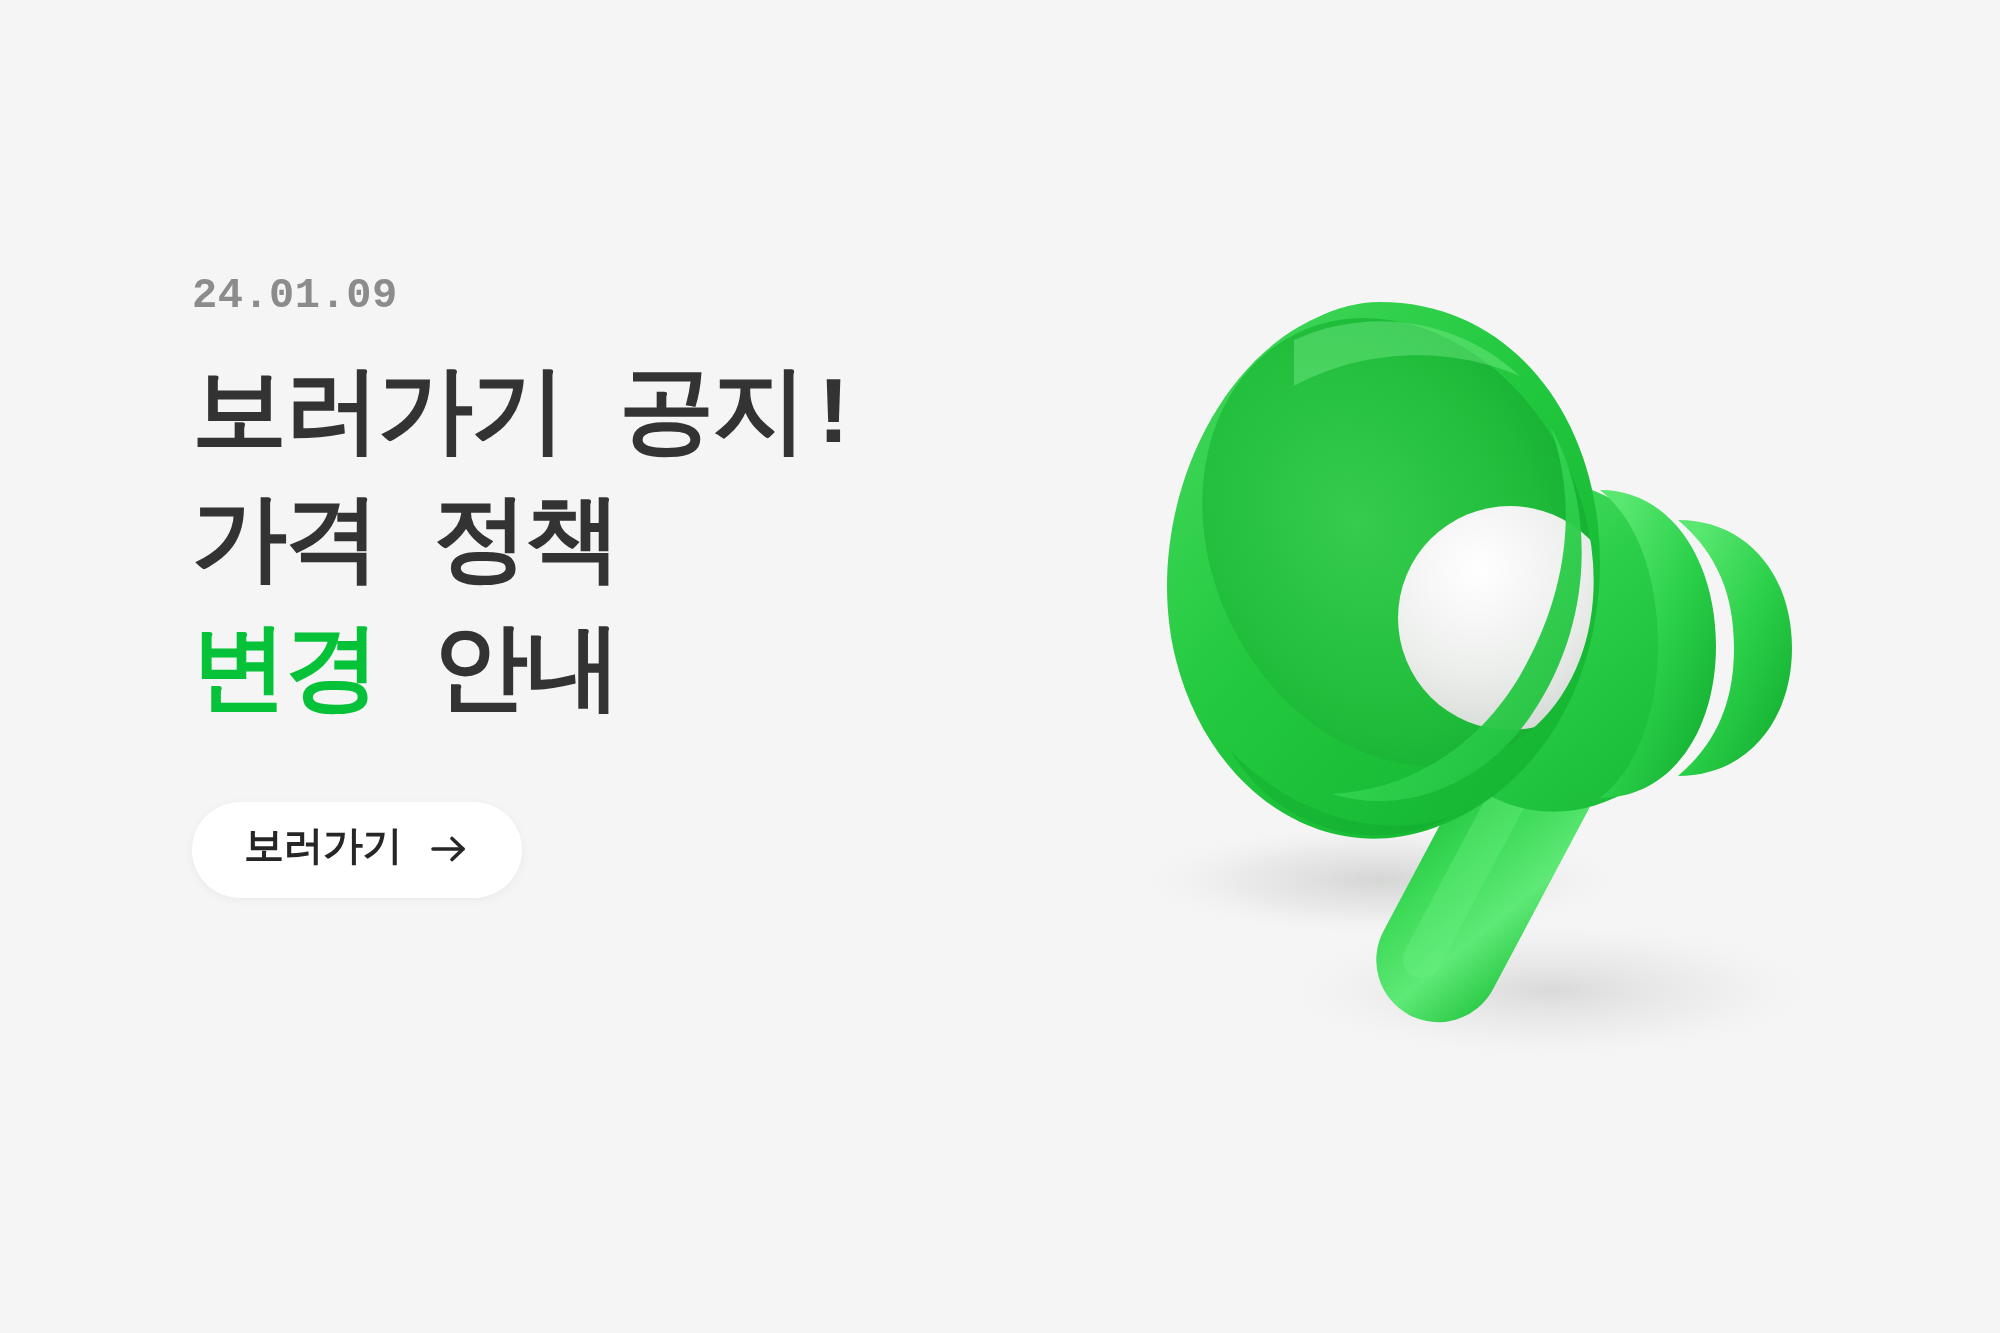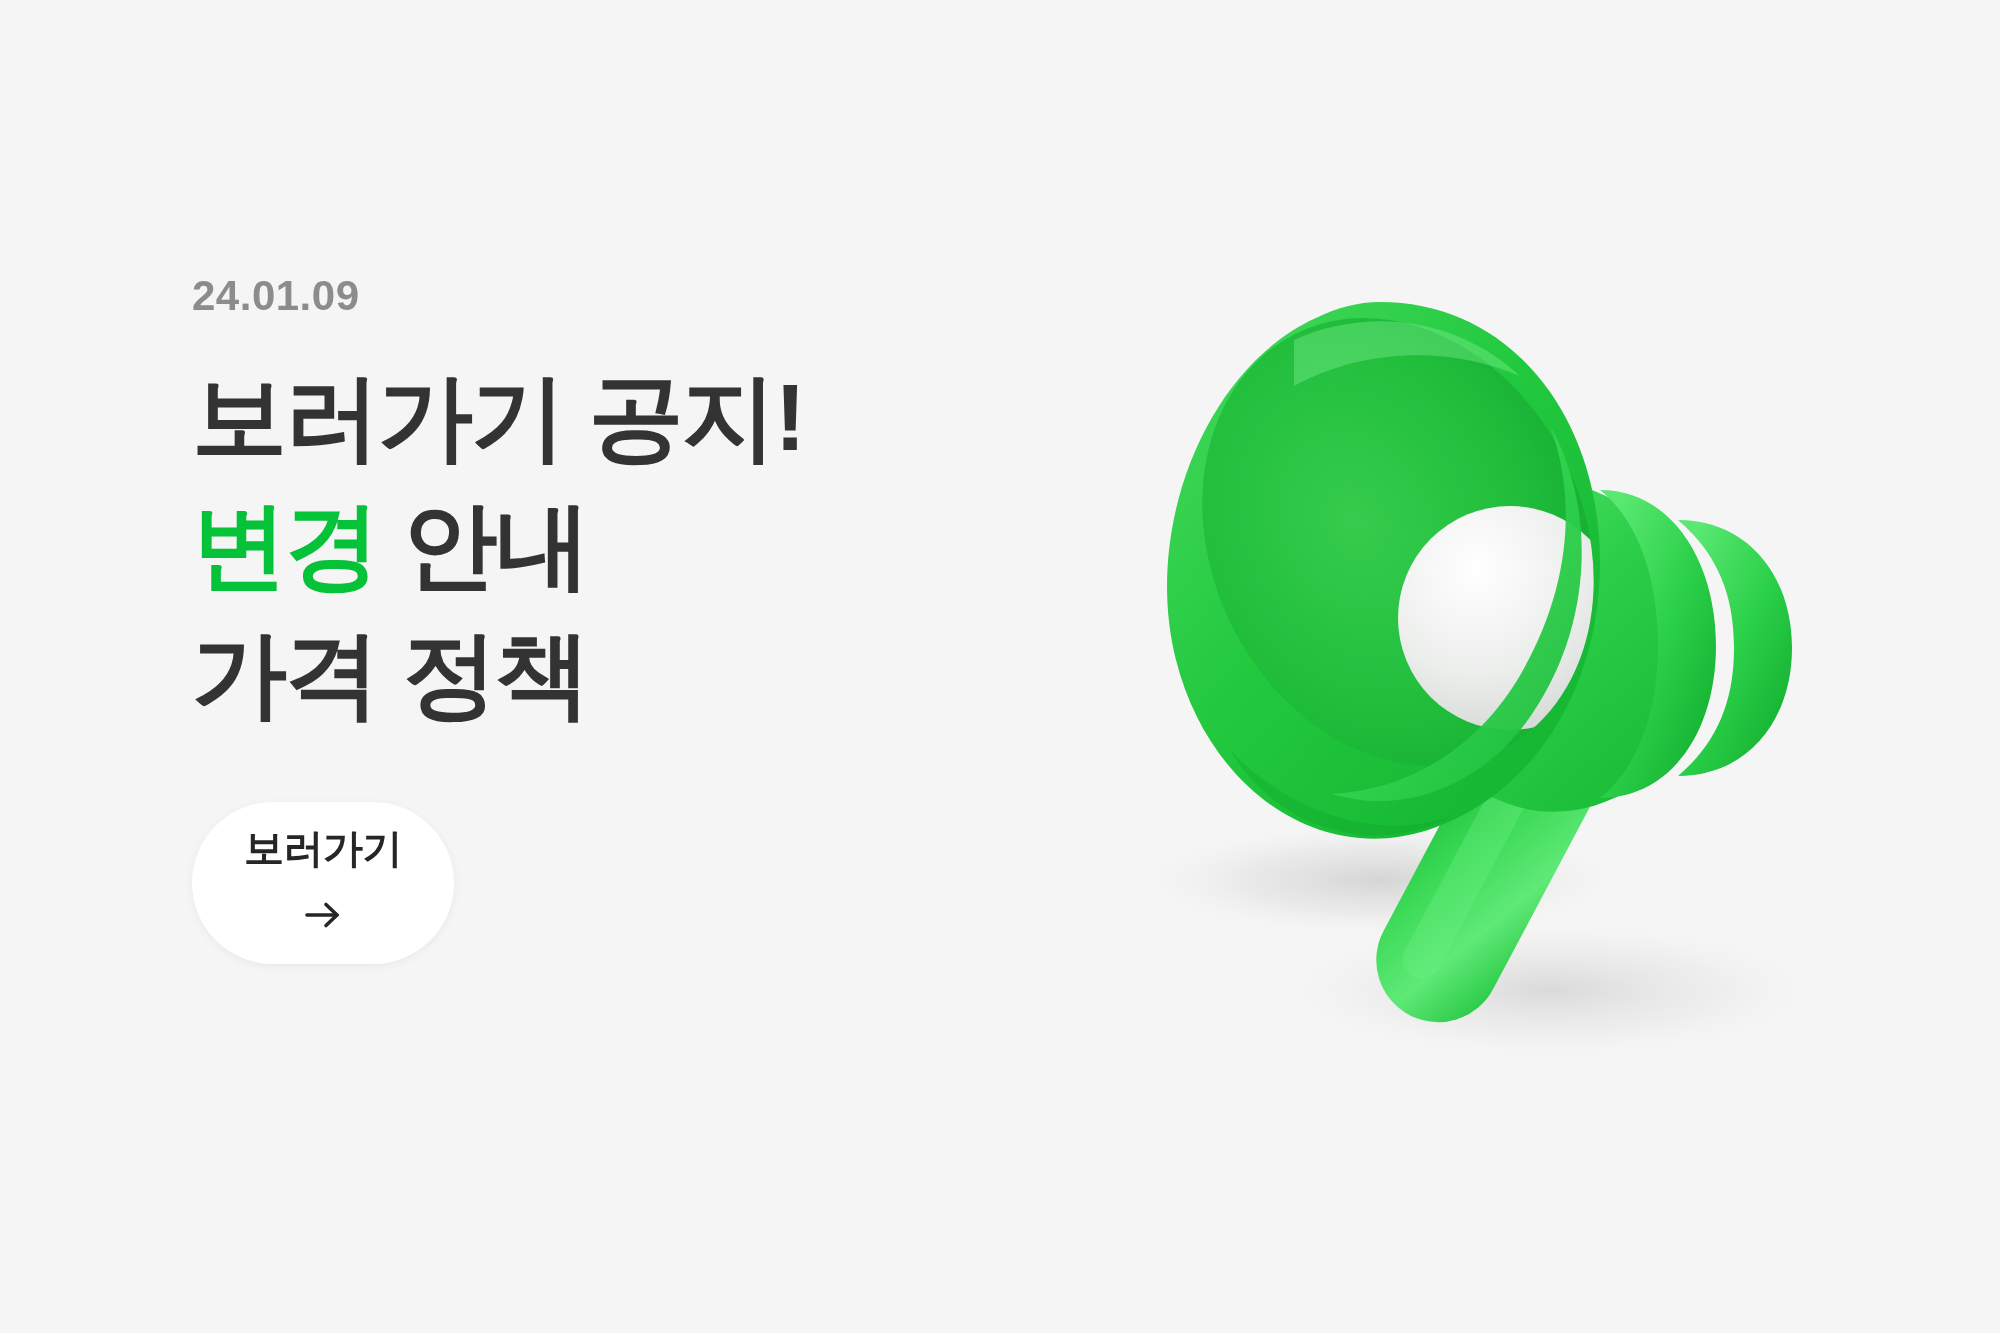--- a/index.html
+++ b/index.html
@@ -13,20 +13,21 @@
     font-family: "Liberation Sans", "DejaVu Sans", sans-serif;
     overflow: hidden;
   }
 
   .banner {
     position: relative;
     width: 2000px;
     height: 1144px;
     background: #f5f5f5;
     overflow: hidden;
+    font-family: Liberation Mono, monospace;
   }
 
   
   .content {
     position: absolute;
     left: 192px;
     top: 275px;
     width: 760px;
   }
 
@@ -57,21 +58,20 @@
     align-items: center;
     gap: 26px;
     margin-top: 64px;
     padding: 26px 52px 28px 52px;
     background: #ffffff;
     border: none;
     border-radius: 999px;
     box-shadow: 0 2px 10px rgba(0,0,0,0.05);
     cursor: pointer;
     font-family: inherit;
-    flex-direction: column;
   }
   .cta-label {
     font-size: 40px;
     font-weight: 700;
     letter-spacing: -0.5px;
     color: #262626;
     line-height: 1;
   }
   .cta-arrow {
     display: block;
@@ -98,22 +98,22 @@
 <body>
 
 <div class="banner">
 
   <div class="content">
 
     <p class="date">24.01.09</p>
 
     <h1 class="headline">
       <span class="line">보러가기 공지!</span>
+      <span class="line">가격 정책</span>
       <span class="line"><span class="accent">변경</span><span> 안내</span></span>
-      <span class="line">가격 정책</span>
     </h1>
 
     <button class="cta">
       <span class="cta-label">보러가기</span>
       <span class="cta-arrow">
         <svg viewBox="0 0 42 42" xmlns="http://www.w3.org/2000/svg" aria-hidden="true">
           <path d="M5 21 H35" stroke="#262626" stroke-width="3.6" stroke-linecap="round" fill="none"></path>
           <path d="M24 10.5 L35 21 L24 31.5" stroke="#262626" stroke-width="3.6" stroke-linecap="round" stroke-linejoin="round" fill="none"></path>
         </svg>
       </span>

